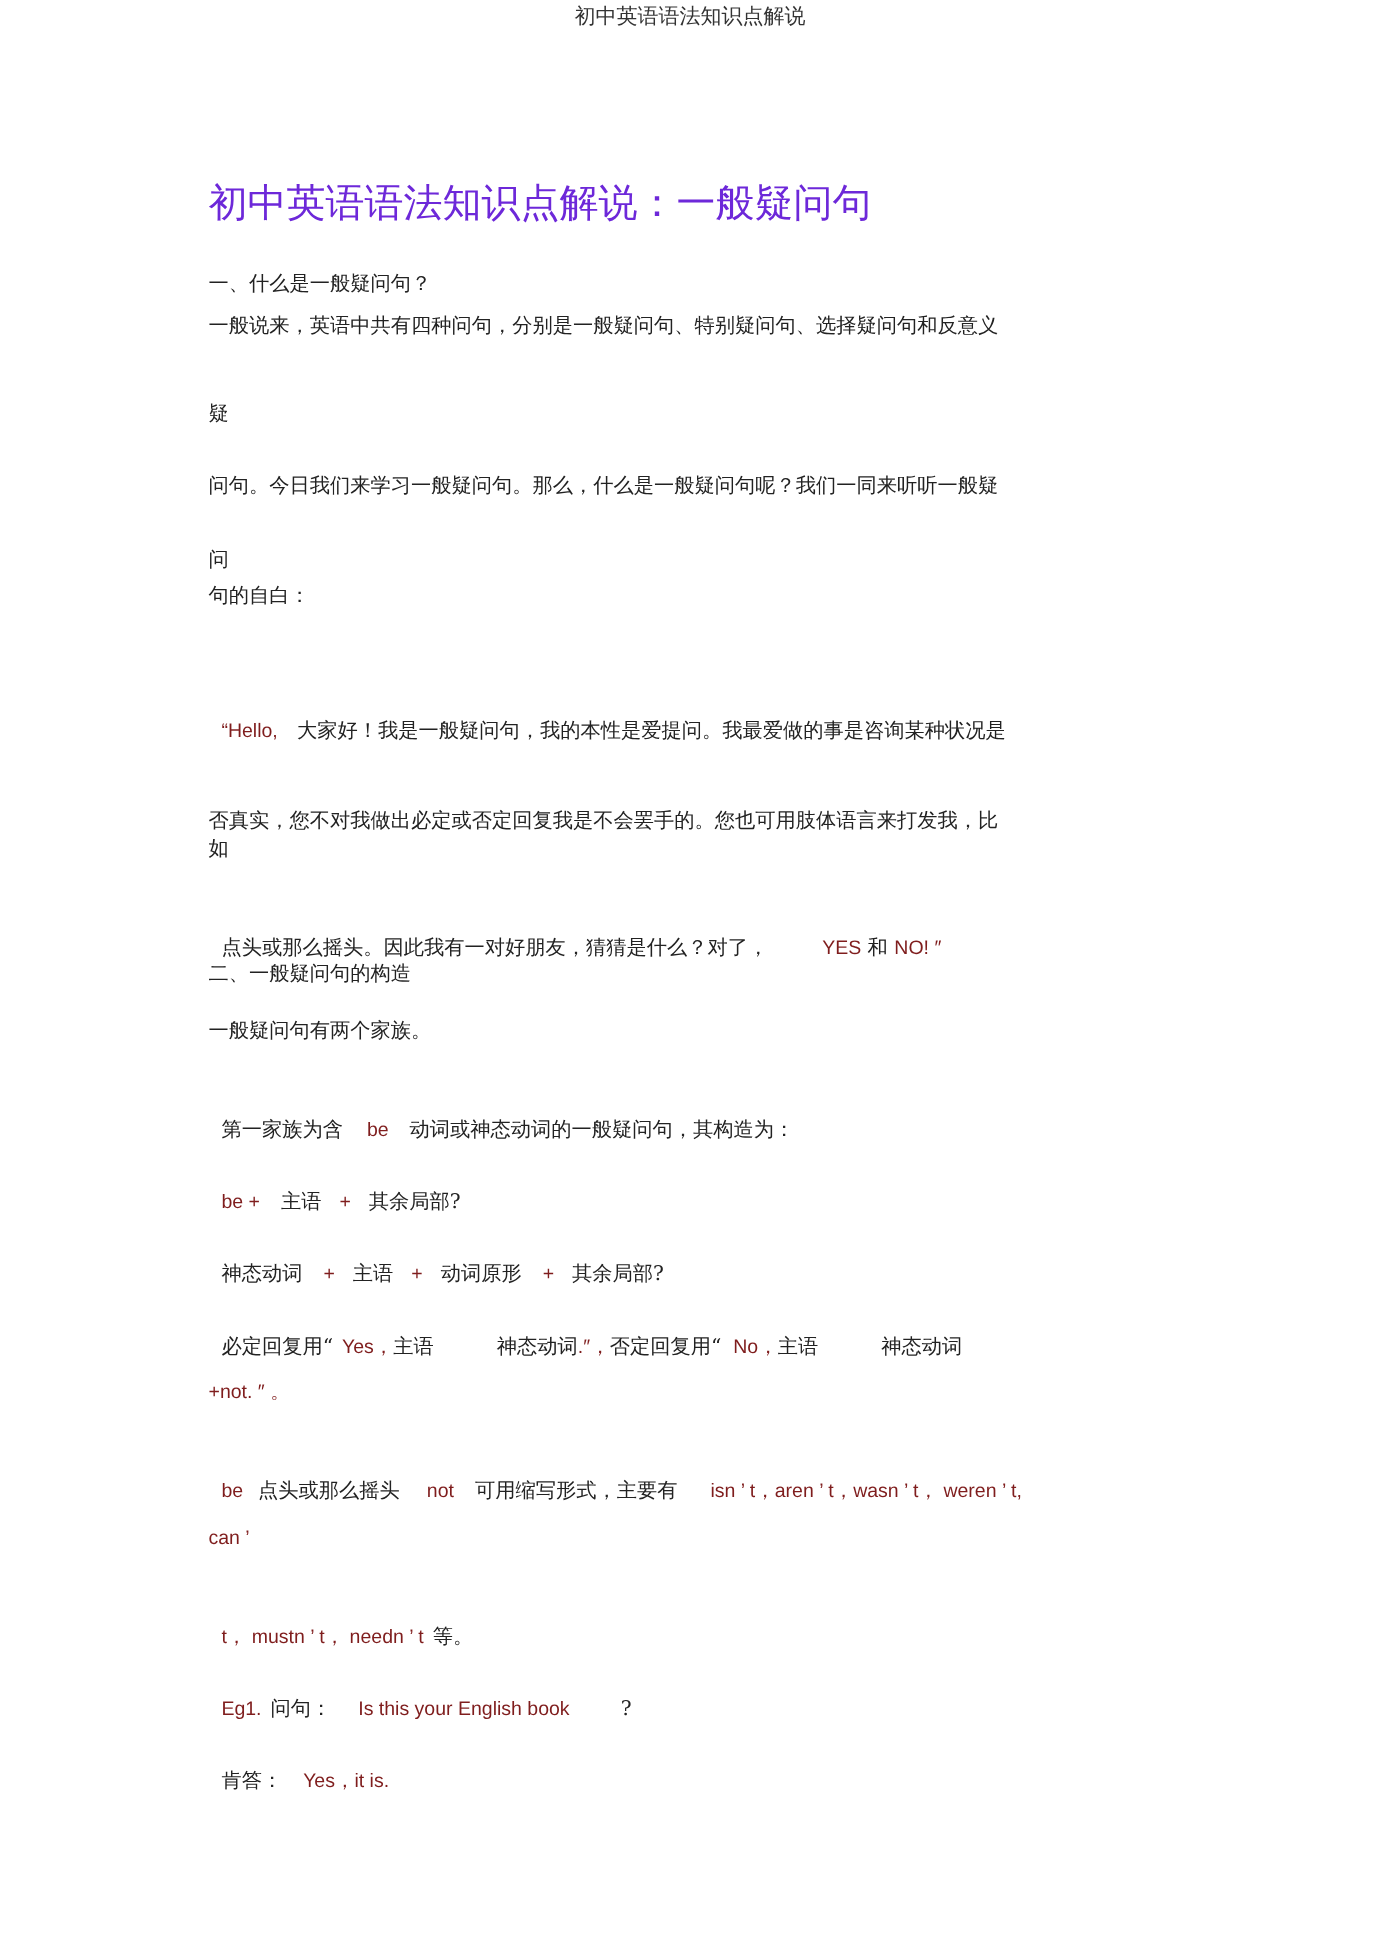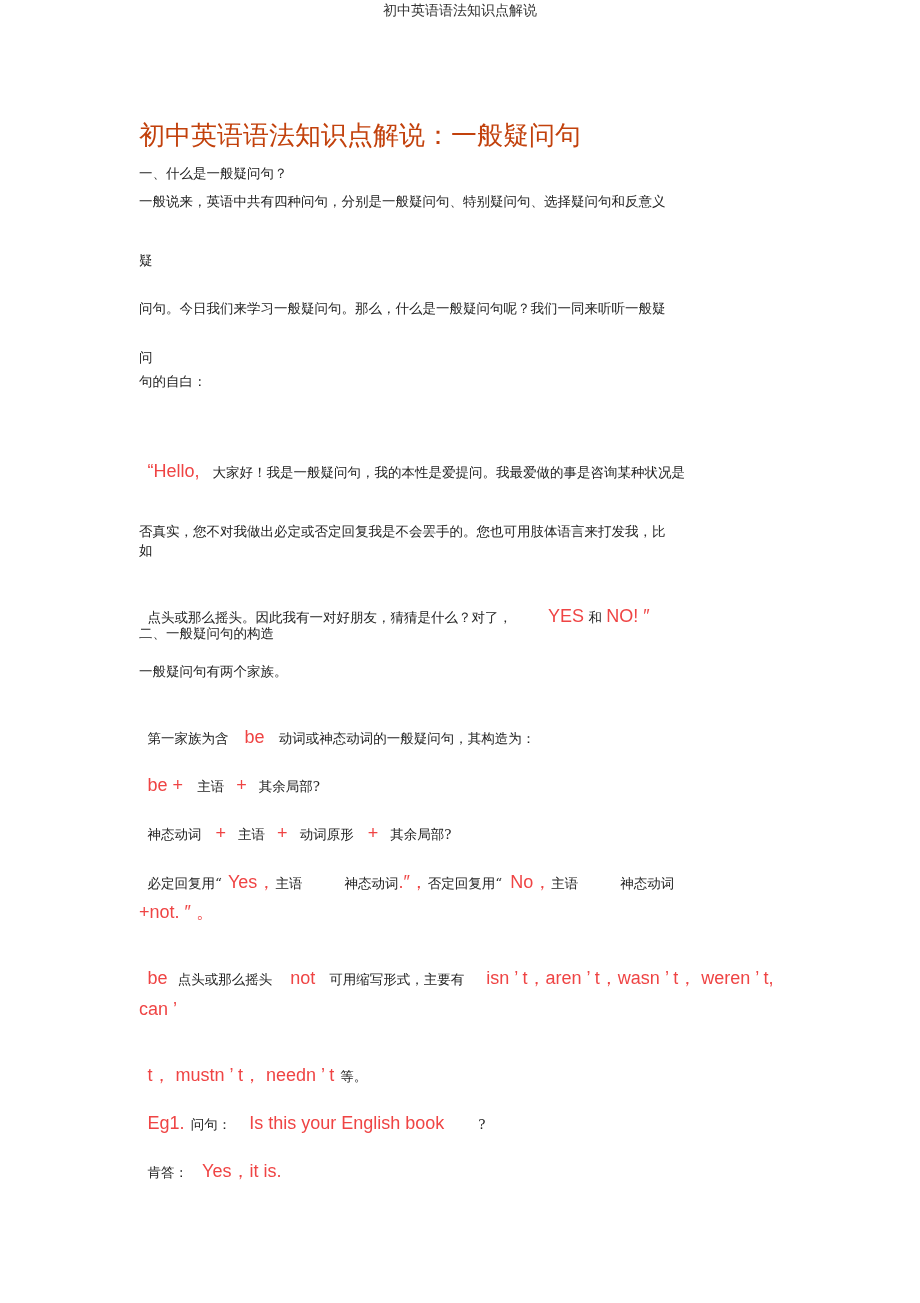--- a/index.html
+++ b/index.html
@@ -25,37 +25,38 @@
       color: #333;
       font-family: "DejaVu Serif", serif;
     }
     .doc-title {
       position: absolute;
       left: 139px;
       top: 118px;
       font-size: 26px;
       font-weight: normal;
       margin: 0;
-      color: #c2410c;
+      color: #6d28d9;
       white-space: nowrap;
       font-family: "DejaVu Serif", serif;
     }
     .line {
       position: absolute;
       left: 139px;
       font-size: 13.5px;
       white-space: pre;
       color: #222;
       line-height: 18px;
       font-family: "DejaVu Serif", serif;
+      margin-top: 16px;
     }
     .latin {
       font-family: "Liberation Sans", sans-serif;
-      font-size: 18px;
-      color: #ef4444;
+      font-size: 13px;
+      color: #7f1d1d;
     }
   </style>
 </head>
 <body>
 
 <div class="running-header">初中英语语法知识点解说</div>
 
 <h1 class="doc-title">初中英语语法知识点解说：一般疑问句</h1>
 
 <div class="line" style="top:164px;">一、什么是一般疑问句？</div>

